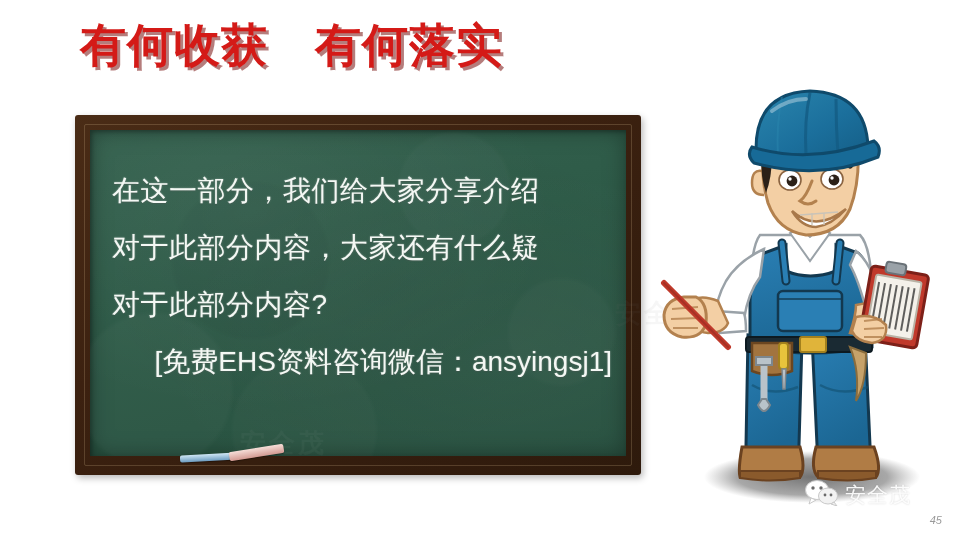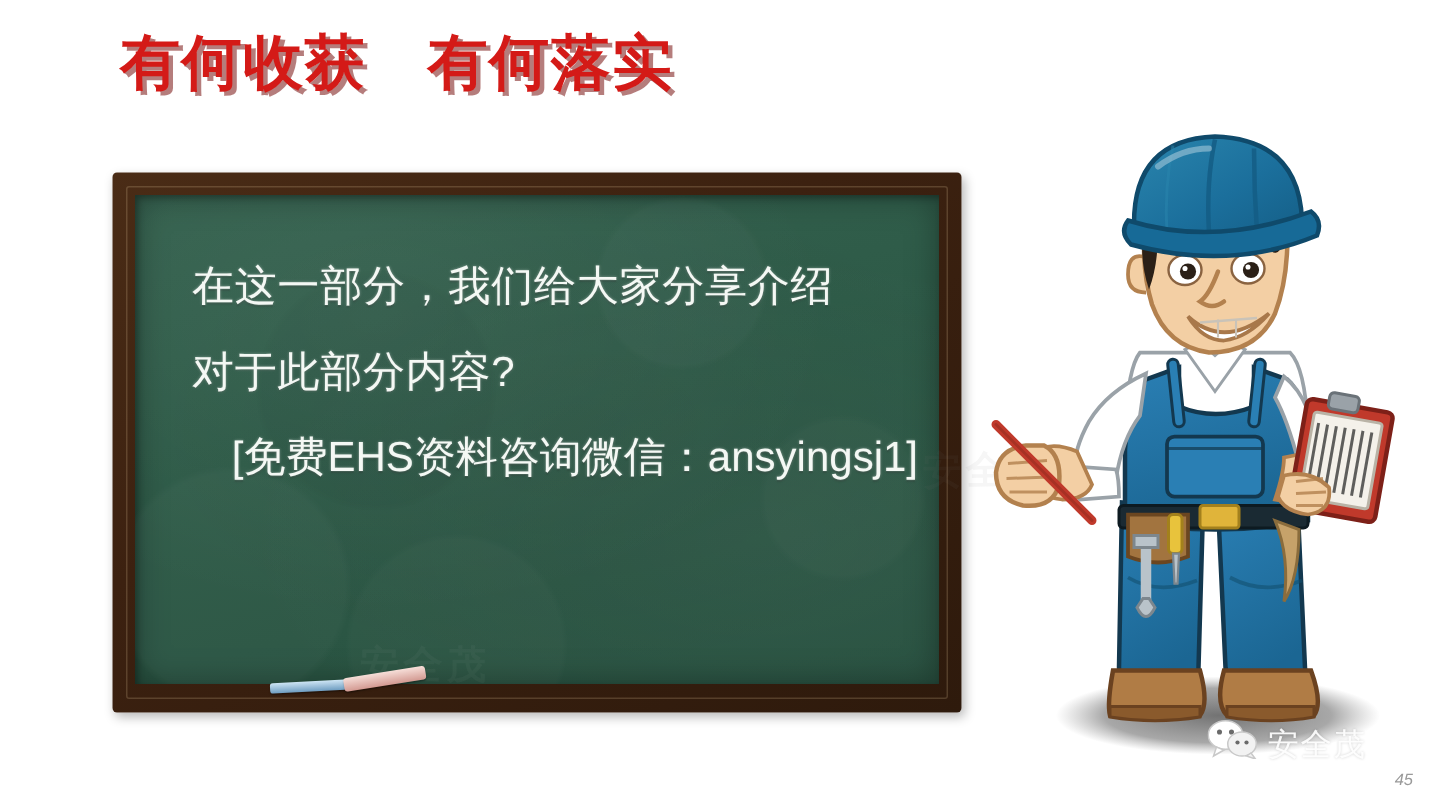--- a/index.html
+++ b/index.html
@@ -7,21 +7,21 @@
   body {
     background:#ffffff;
     font-family:"Liberation Sans","DejaVu Sans",sans-serif;
     position:relative;
   }
 
   
   #slide-title {
     position:absolute;
     left:80px; top:20px;
-    font-size:40px;
+    font-size:46px;
     font-weight:bold;
     color:#d41a17;
     letter-spacing:1px;
     white-space:pre;
     text-shadow:3px 3px 0 rgba(120,18,16,0.55);
     line-height:1.1;
   }
 
   
   #blackboard {
@@ -69,21 +69,20 @@
     left:22px; top:32px;
     width:500px;
   }
   .board-line {
     color:#f4f8f4;
     font-size:28px;
     line-height:57px;
     white-space:pre;
     text-shadow:0 0 2px rgba(255,255,255,0.40), 0 1px 1px rgba(0,0,0,0.25);
     letter-spacing:0.5px;
-    margin-left:16px;
   }
   .board-line.latin { letter-spacing:0px;text-align:right; }
 
   
   #chalk-tray { position:absolute; left:105px; bottom:13px; width:120px; height:14px; }
   #chalk-blue {
     position:absolute; left:0; top:6px; width:58px; height:7px;
     background:linear-gradient(#cfe6f5,#6d9cc0);
     border-radius:2px;
     transform:rotate(-3deg);
@@ -142,20 +141,21 @@
 
   <div id="blackboard-inner-bevel"></div>
 
   <div id="blackboard-surface">
     <div id="board-texture"></div>
 
     <div id="watermark2">安全茂</div>
 
     <div id="board-text">
       <div class="board-line">在这一部分，我们给大家分享介绍</div>
+      <div class="board-line">对于此部分内容，大家还有什么疑</div>
       <div class="board-line">对于此部分内容?</div>
       <div class="board-line latin">[免费EHS资料咨询微信：ansyingsj1]</div>
     </div>
   </div>
 
   <div id="chalk-tray">
     <div id="chalk-blue"></div>
     <div id="chalk-pink"></div>
   </div>
 </div>

